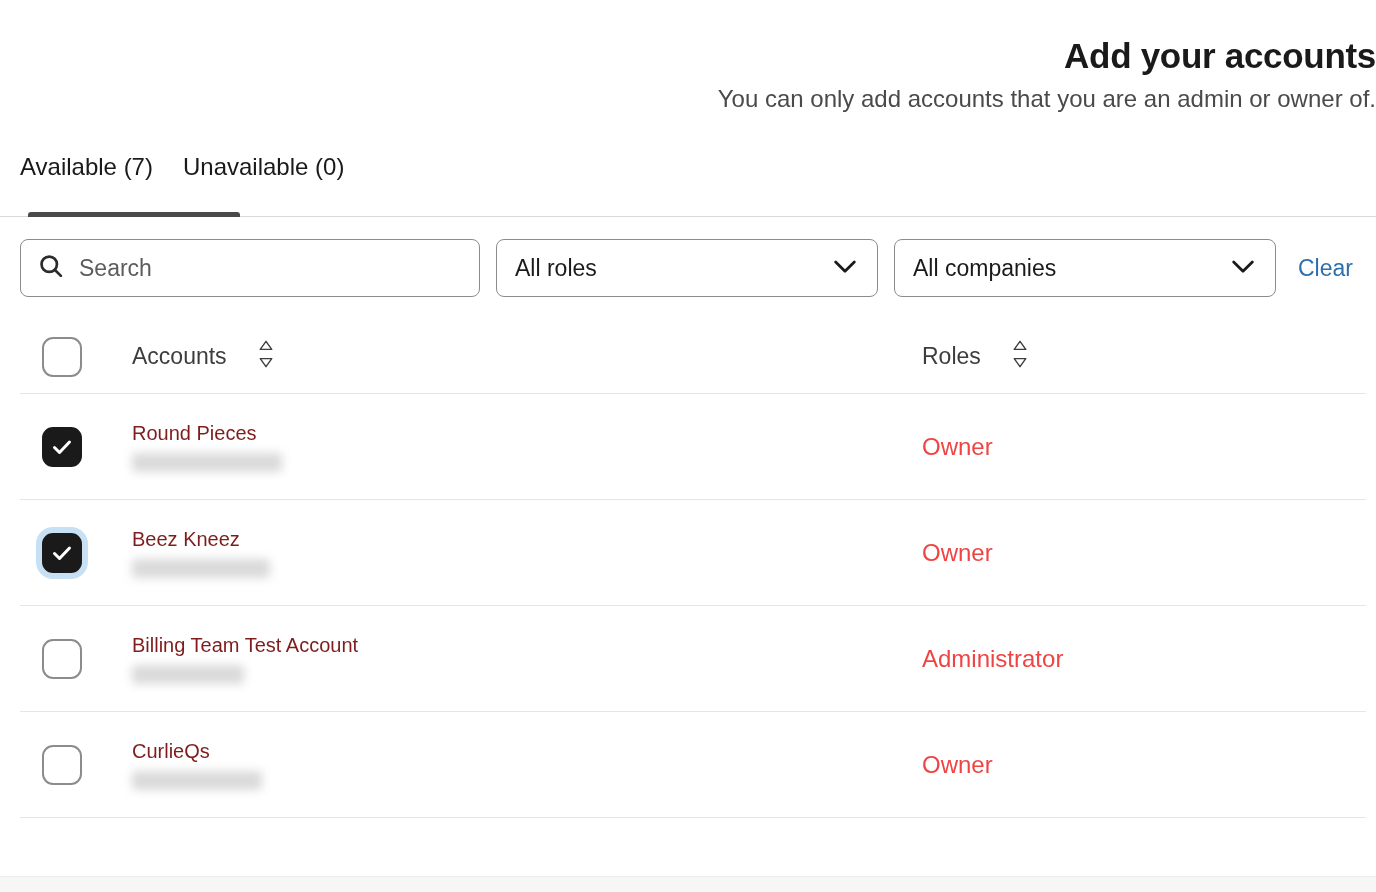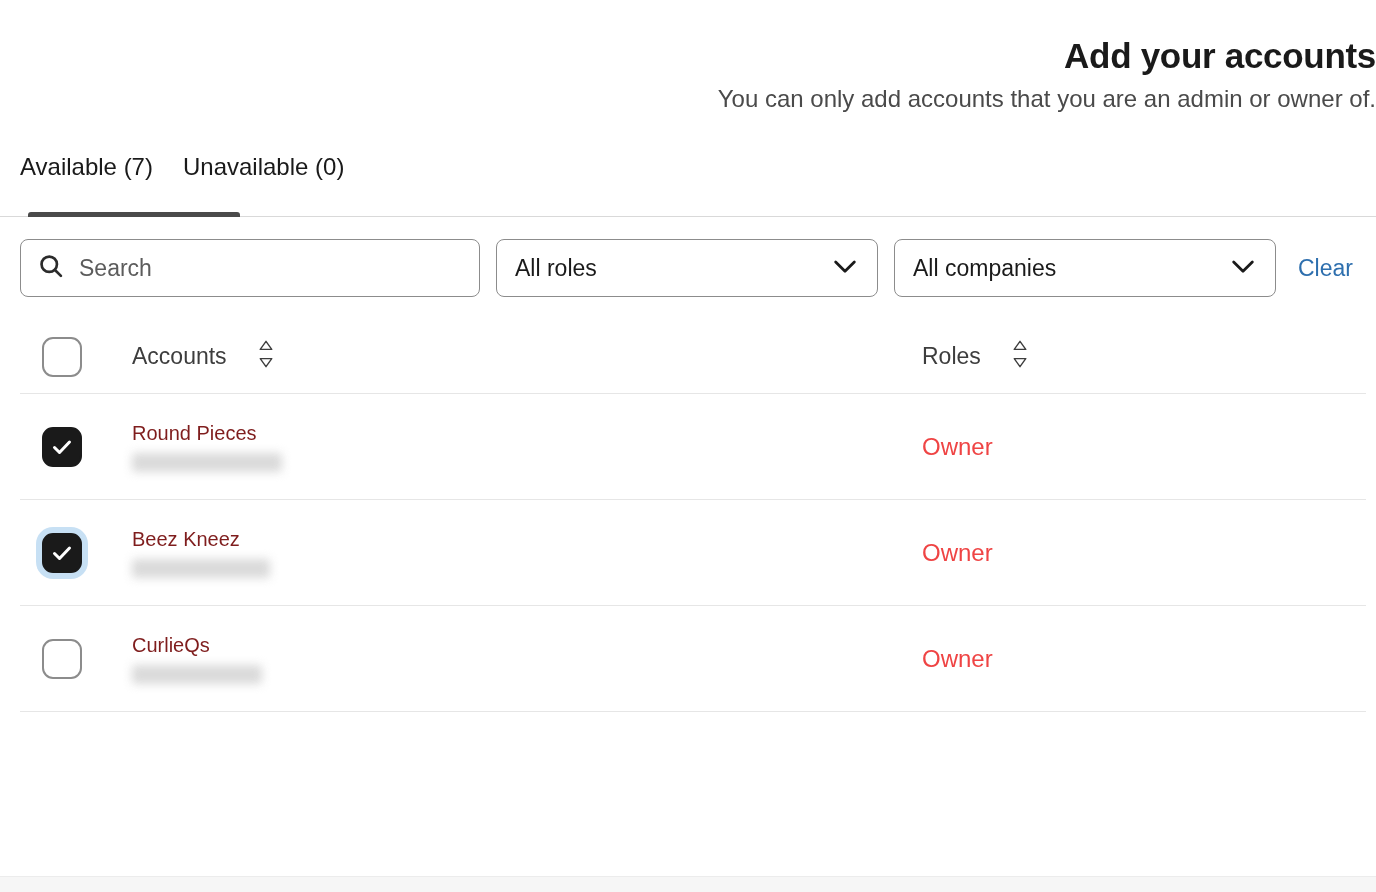--- a/index.html
+++ b/index.html
@@ -352,20 +352,32 @@
           </div>
           <div class="cell-role">
             <span class="role-text">Owner</span>
           </div>
         </div>
         <div class="t-row t-body-row">
           <div class="cell-check">
             <div class="checkbox"></div>
           </div>
           <div class="cell-account">
+            <span class="acct-name">Billing Team Test Account</span>
+            <span class="acct-redacted" style="width:112px"></span>
+          </div>
+          <div class="cell-role">
+            <span class="role-text">Administrator</span>
+          </div>
+        </div>
+        <div class="t-row t-body-row">
+          <div class="cell-check">
+            <div class="checkbox"></div>
+          </div>
+          <div class="cell-account">
             <span class="acct-name">CurlieQs</span>
             <span class="acct-redacted" style="width:130px"></span>
           </div>
           <div class="cell-role">
             <span class="role-text">Owner</span>
           </div>
         </div>
       </div>
   </div>
 

